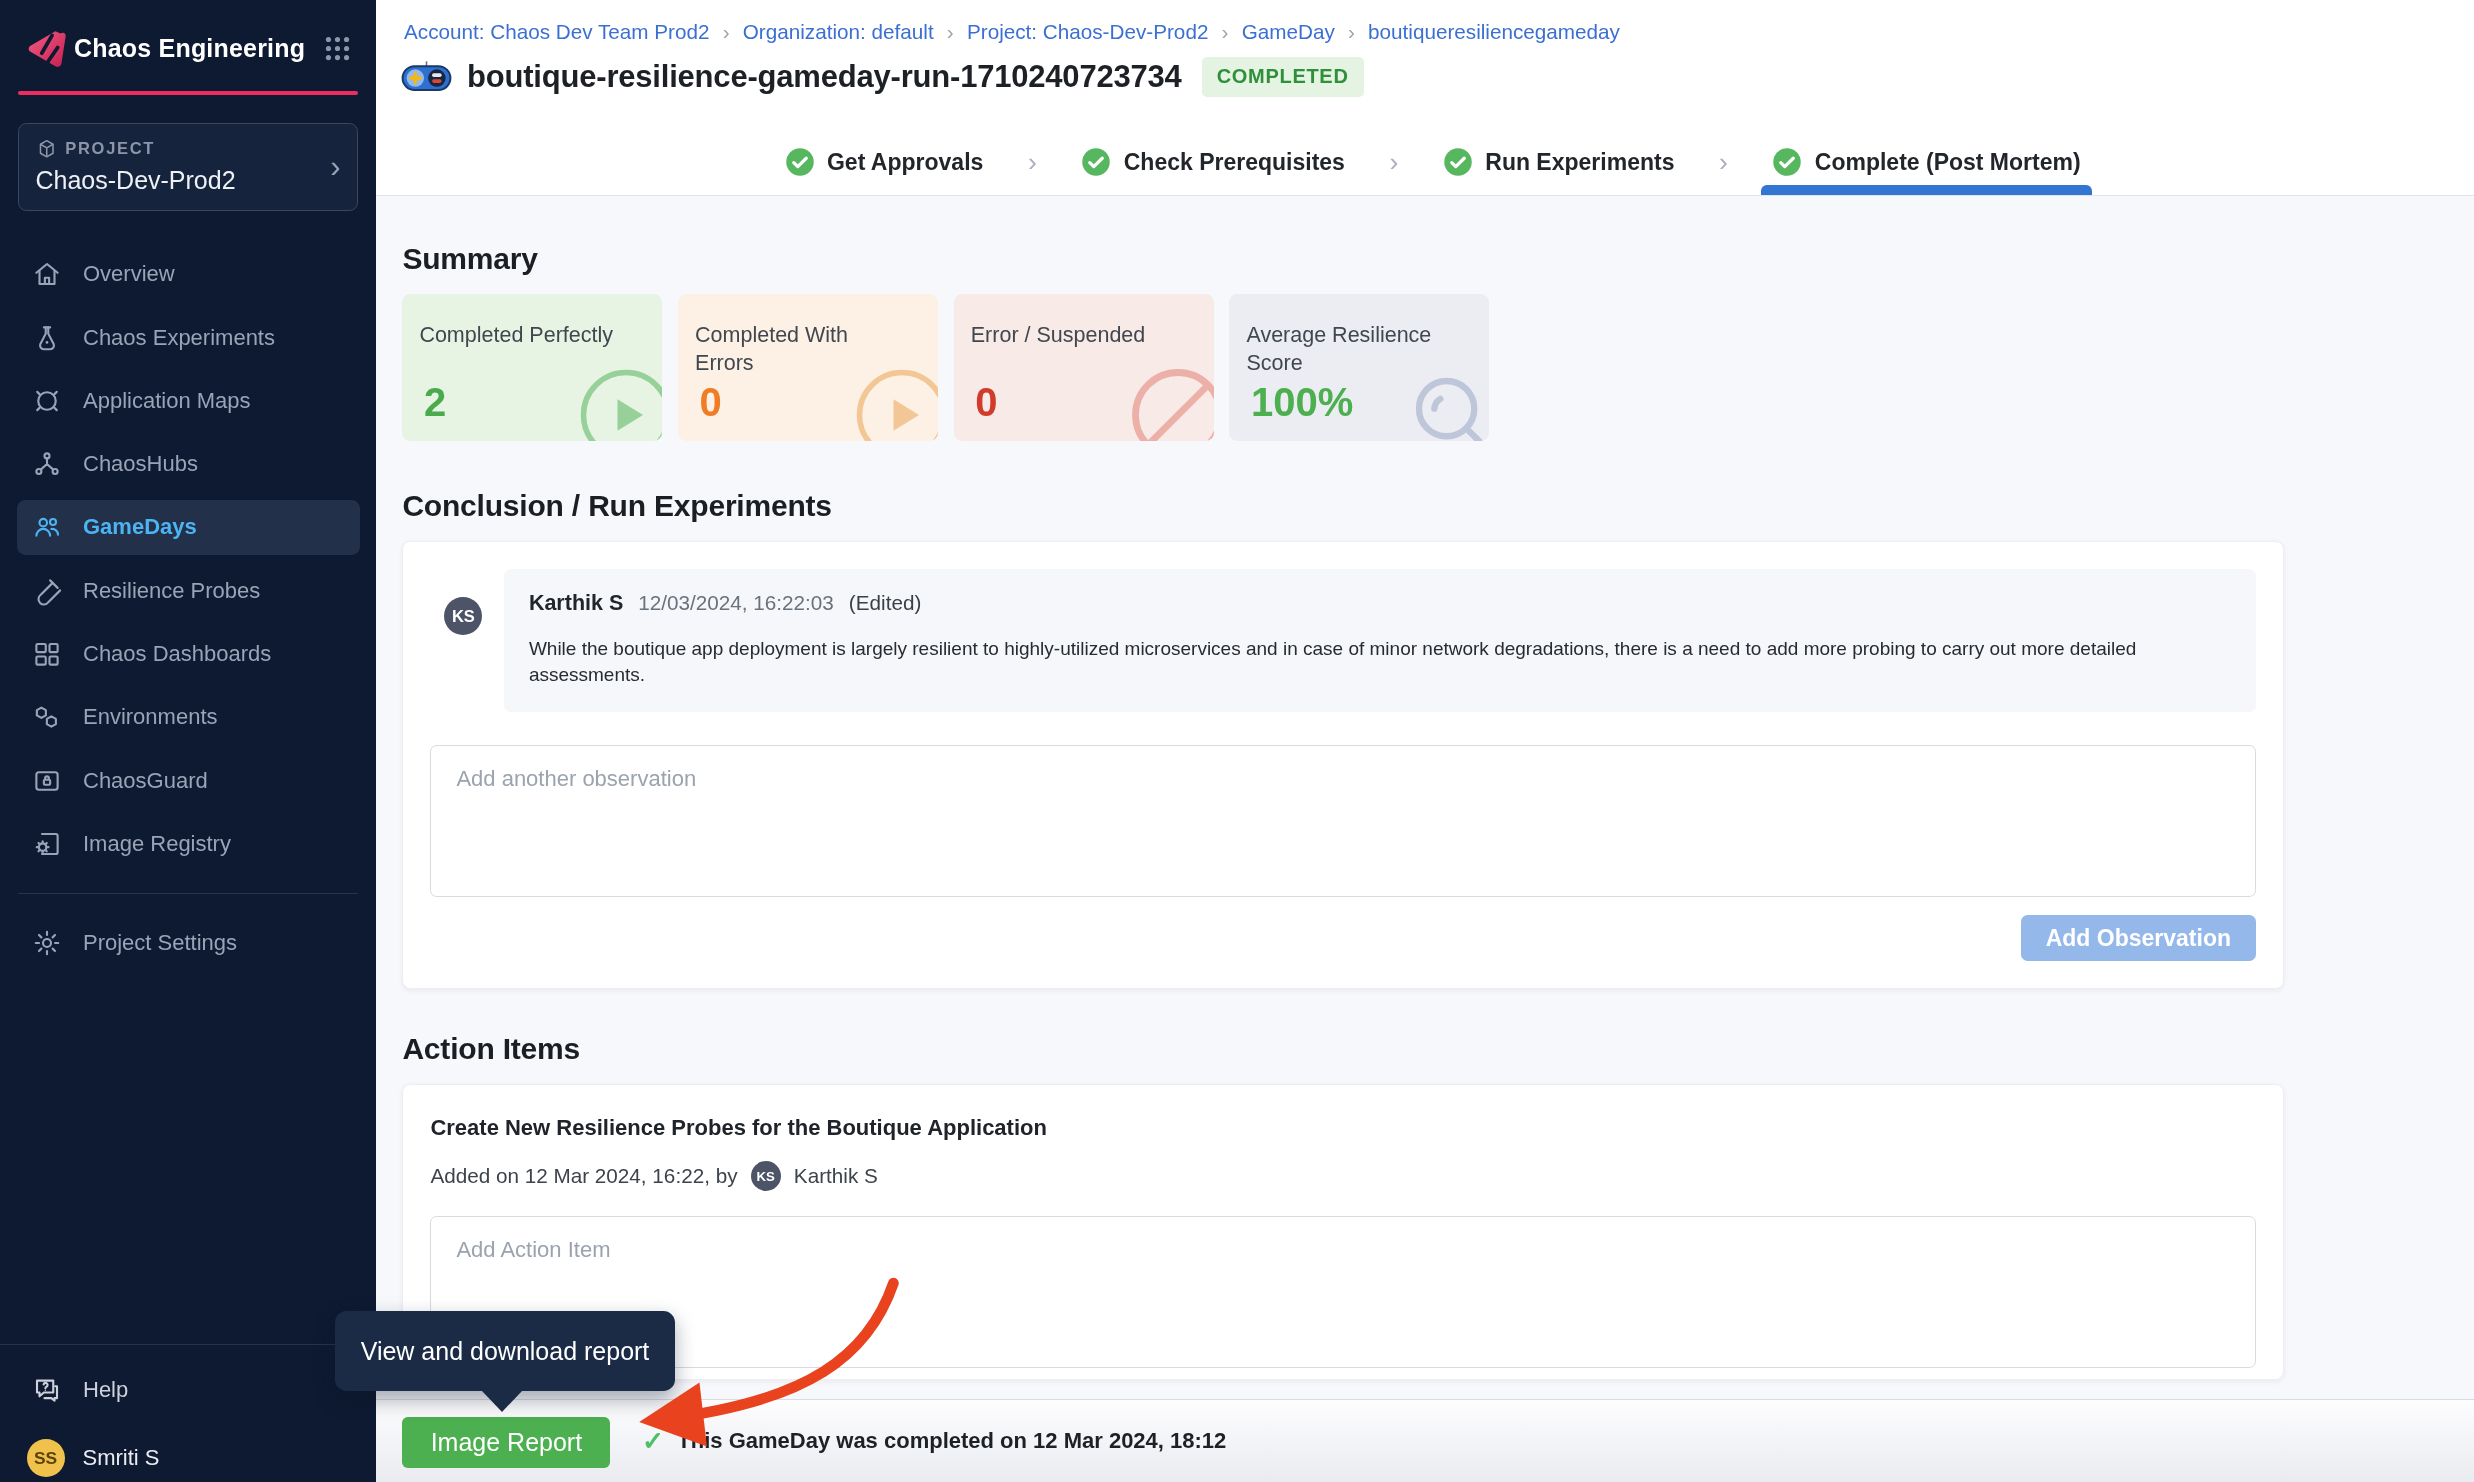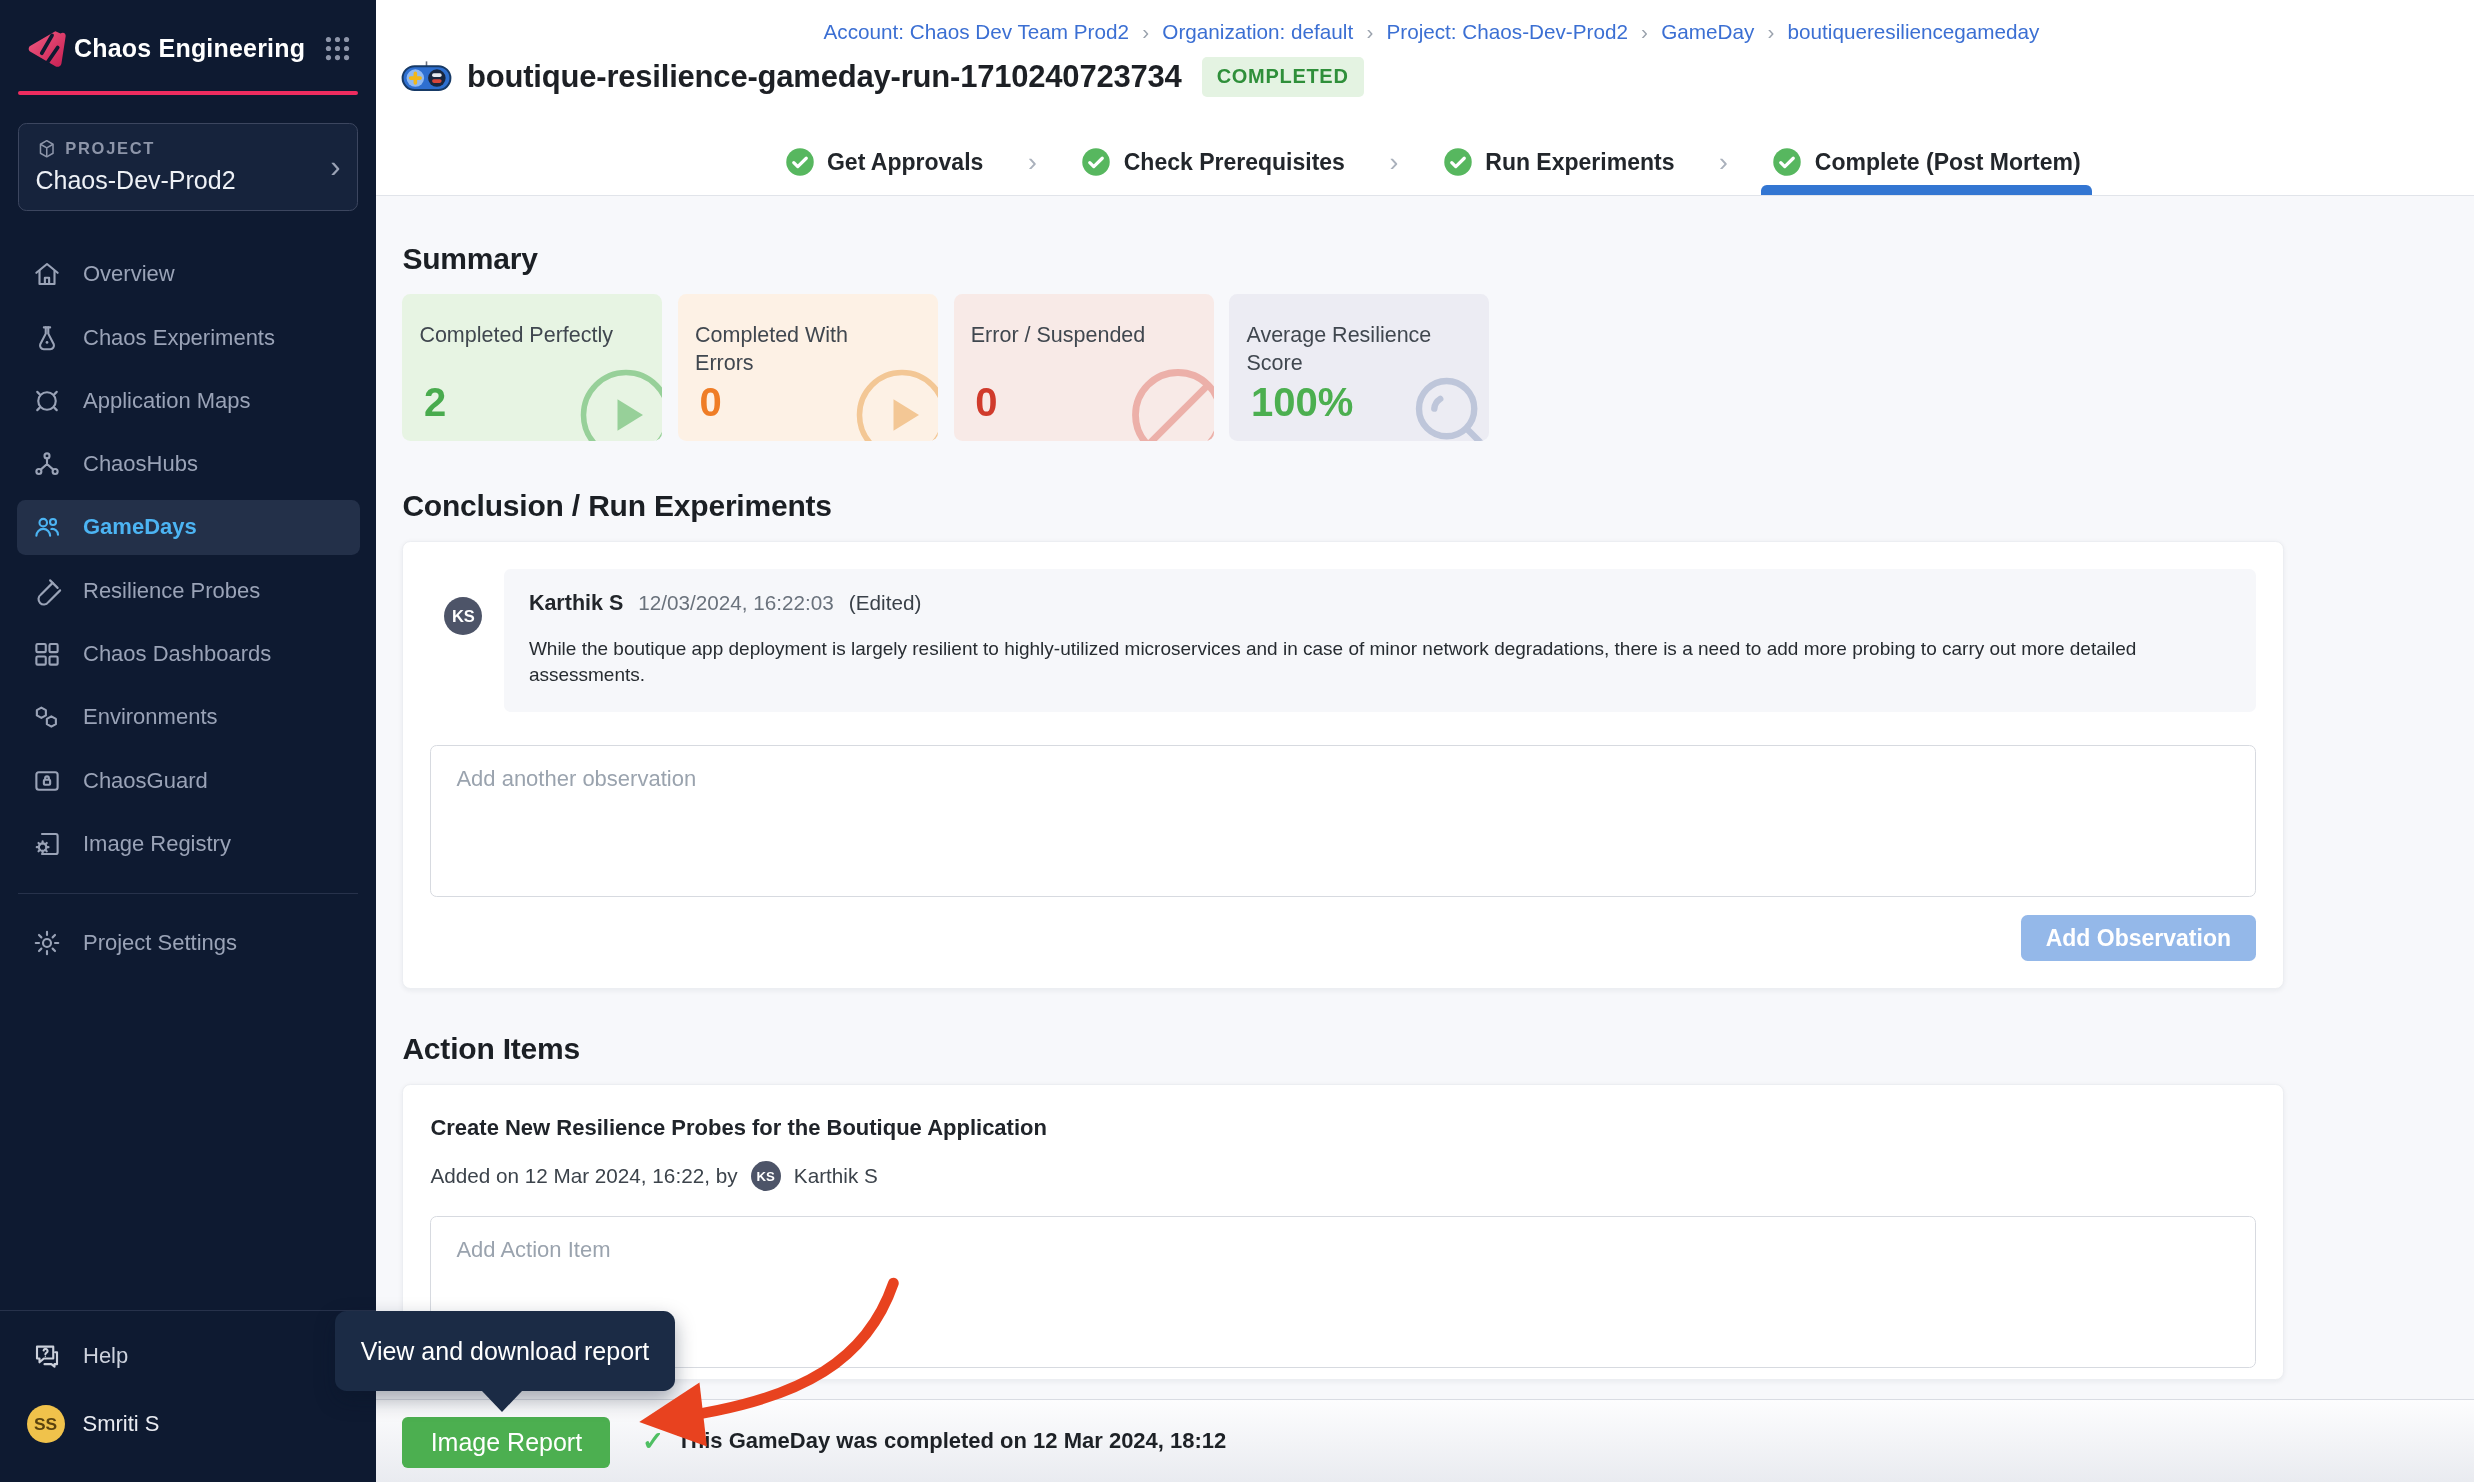--- a/index.html
+++ b/index.html
@@ -32,35 +32,35 @@
 
   .nav { margin-top:36px; display:flex; flex-direction:column; gap:8.3px; }
   .nav-item {
     display:flex; align-items:center; gap:21.5px; margin:0 16.5px; padding:0 15px;
     height:55px; border-radius:8.3px; font-size:22px; color:#9aa3b7; cursor:pointer;
   }
   .nav-item .ic { width:30px; height:30px; flex:0 0 30px; }
   .nav-item.active { background:#233049; color:#4cb4f3; font-weight:700; }
   .side-divider { height:0.8px; background:#27324b; margin:21.5px 18px; }
   .spacer { flex:1; }
-  .side-bottom { border-top:0.8px solid #27324b; padding:18px 0 39px; }
+  .side-bottom { border-top:0.8px solid #27324b; padding:18px 0 5px; }
   .side-bottom .nav-item { color:#ccd1dc; }
   .user-row { display:flex; align-items:center; gap:18px; margin:21.5px 16.5px 0; padding:0 10px; cursor:pointer; }
   .avatar-user {
     width:38px; height:38px; border-radius:50%; background:#f0c24b; color:#5b430f;
     display:flex; align-items:center; justify-content:center; font-size:17.4px; font-weight:700;
   }
   .user-name { font-size:22px; color:#e9ebf1; }
 
   
   .header {
     position:absolute; left:376px; right:0; top:0; height:196px;
     background:#fff; border-bottom:0.8px solid #e1e4ea;
   }
-  .breadcrumb { padding:20px 16px 0 28px; display:flex; align-items:center; font-size:20.7px; color:#3b6fd3;justify-content:center; }
+  .breadcrumb { padding:20px 16px 0 28px; display:flex; align-items:center; font-size:20.7px; color:#3b6fd3; }
   .crumb { cursor:pointer; }
   .crumb-sep { margin:0 13.2px; color:#9aa2ad; font-size:20.7px; }
   .title-row { display:flex; align-items:center; padding:13.2px 0 0 25px; }
   .page-title { font-size:31px; font-weight:700; color:#1d2025; margin-left:15px; letter-spacing:-0.2px; }
   .status-badge {
     margin-left:20px; background:#e4f3e2; color:#2f8f3a; font-size:20px; font-weight:700;
     letter-spacing:0.7px; padding:8.3px 15px; border-radius:5px;
   }
   .steps { position:absolute; left:402px; bottom:0; height:66px; display:flex; align-items:center; }
   .step { position:relative; height:100%; display:flex; align-items:center; gap:12.4px;

